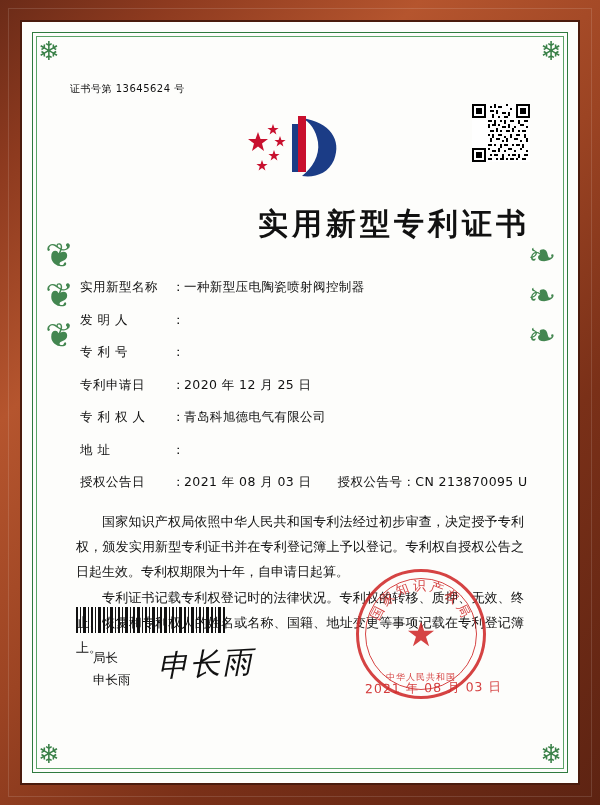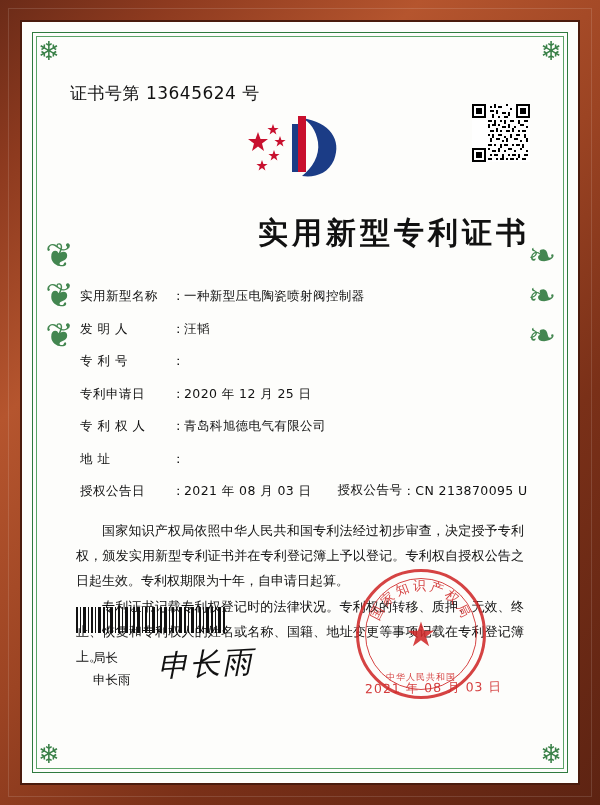--- a/index.html
+++ b/index.html
@@ -55,21 +55,21 @@
     position:absolute;top:28%;color:#2f7a3e;font-size:34px;line-height:1.1;opacity:.9;
     writing-mode:vertical-rl;
   }
   .side-vine.l{left:18px;}
   .side-vine.r{right:18px;}
 
   .content{
     position:absolute;left:48px;right:48px;top:60px;bottom:40px;
   }
   .cert-no{
-    font-size:17px;color:#111;letter-spacing:.5px;
+    font-size:10px;color:#111;letter-spacing:.5px;
   }
   .logo{
     position:absolute;left:50%;transform:translateX(-50%);
     top:28px;width:120px;height:70px;
   }
   .qr{
     position:absolute;right:0;top:22px;
     width:58px;height:58px;
     background:#fff;
   }
@@ -99,21 +99,21 @@
     letter-spacing:.5px;
     flex:none;
   }
   .f-colon{width:12px;flex:none;text-align:center;}
   .f-value{flex:1;letter-spacing:.4px;}
   .f-label.spread{
     display:flex;justify-content:space-between;
   }
   .two-col .f-value{display:flex;}
   .two-col .sec{margin-left:26px;display:flex;}
-  .sec-label{letter-spacing:.5px;font-family:Liberation Mono, monospace;}
+  .sec-label{letter-spacing:.5px;}
 
   .para{
     margin-top:10px;
     font-size:13px;
     line-height:1.95;
     color:#111;
     text-align:justify;
     padding:0 6px;
   }
   .para p{margin:0;text-indent:2em;}
@@ -301,21 +301,20 @@
 
         <div class="field">
           <div class="f-label">实用新型名称</div>
           <div class="f-colon">：</div>
           <div class="f-value">一种新型压电陶瓷喷射阀控制器</div>
         </div>
 
         <div class="field">
           <div class="f-label spread">发 明 人</div>
           <div class="f-colon">：</div>
-          <div class="f-value">汪韬</div>
         </div>
 
         <div class="field">
           <div class="f-label spread">专 利 号</div>
           <div class="f-colon">：</div>
         </div>
 
         <div class="field">
           <div class="f-label">专利申请日</div>
           <div class="f-colon">：</div>

